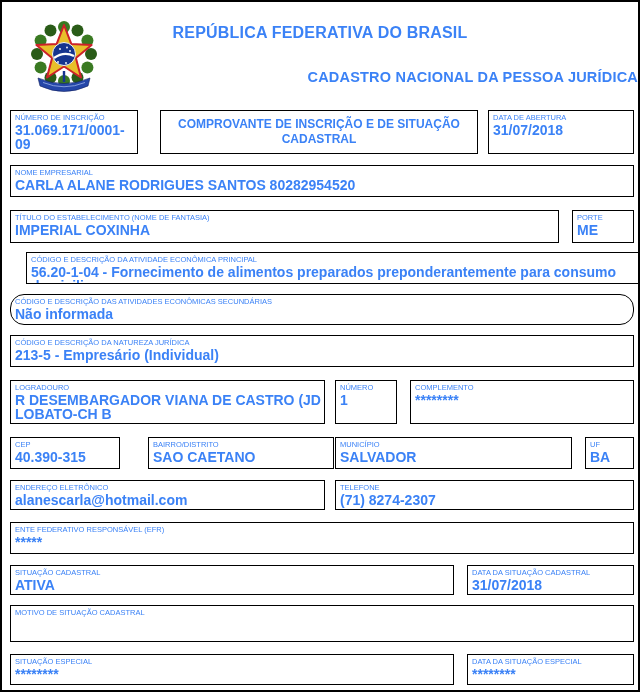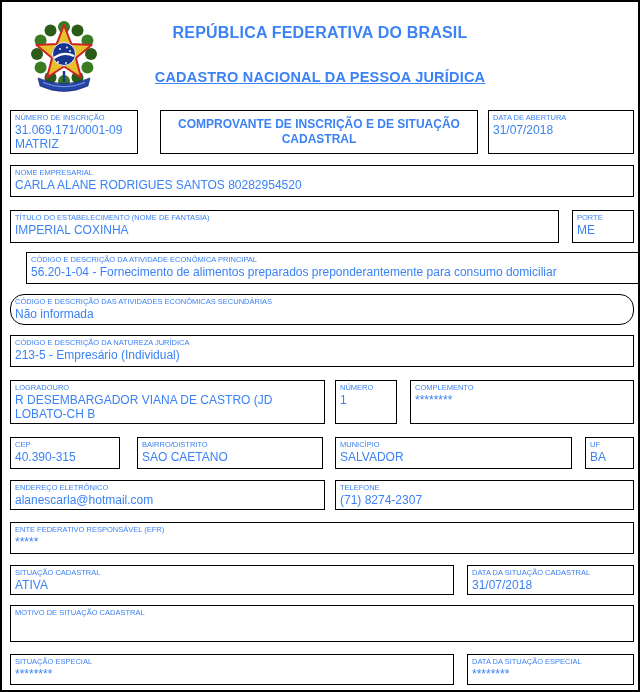--- a/index.html
+++ b/index.html
@@ -4,26 +4,26 @@
 <style>
   * { margin:0; padding:0; box-sizing:border-box; }
   html,body { background:#fff; }
   .page {
     position:relative; width:640px; height:692px; background:#fff;
     border:2px solid #000; overflow:hidden;
     font-family:"Liberation Sans", sans-serif; color:#3b82f6;
   }
   .hdr-title1 { position:absolute; top:22px; left:0; width:100%; text-align:center;
     font-size:16px; font-weight:bold; letter-spacing:0.2px; }
-  .hdr-title2 { position:absolute; top:67px; left:0; width:100%; text-align:center;
-    font-size:14.5px; font-weight:bold; letter-spacing:0.2px;text-decoration:underline; }
+  .hdr-title2 { position:absolute; top:67px; left:0; width:100%; text-align:right;
+    font-size:14.5px; font-weight:bold; letter-spacing:0.2px; }
   .emblem { position:absolute; left:28px; top:18px; width:68px; height:78px; }
   .fb { position:absolute; border:1.5px solid #000; background:#fff; padding:2px 0 0 4px; overflow:hidden; }
   .lbl { font-size:7.5px; line-height:10px; white-space:nowrap; }
-  .val { font-size:12px; font-weight:normal; line-height:14px; white-space:pre-line; }
+  .val { font-size:14px; font-weight:bold; line-height:14px; white-space:pre-line; }
   .titlebox { position:absolute; border:1.5px solid #000; display:flex; align-items:center;
     justify-content:center; text-align:center; font-size:12px; font-weight:bold;
     line-height:15px; padding:0 6px; }
 </style>
 </head>
 <body>
 
 <div class="page">
 
   <svg class="emblem" viewBox="0 0 68 76">
@@ -114,21 +114,21 @@
   </div>
   <div class="fb" style="left:408px; top:378px; width:224px; height:44px;">
     <div class="lbl">COMPLEMENTO</div>
     <div class="val">********</div>
   </div>
 
   <div class="fb" style="left:8px; top:435px; width:110px; height:32px;">
     <div class="lbl">CEP</div>
     <div class="val">40.390-315</div>
   </div>
-  <div class="fb" style="left:135px; top:435px; width:186px; height:32px;">
+  <div class="fb" style="left:146px; top:435px; width:186px; height:32px;">
     <div class="lbl">BAIRRO/DISTRITO</div>
     <div class="val">SAO CAETANO</div>
   </div>
   <div class="fb" style="left:333px; top:435px; width:237px; height:32px;">
     <div class="lbl">MUNICÍPIO</div>
     <div class="val">SALVADOR</div>
   </div>
   <div class="fb" style="left:583px; top:435px; width:49px; height:32px;">
     <div class="lbl">UF</div>
     <div class="val">BA</div>

